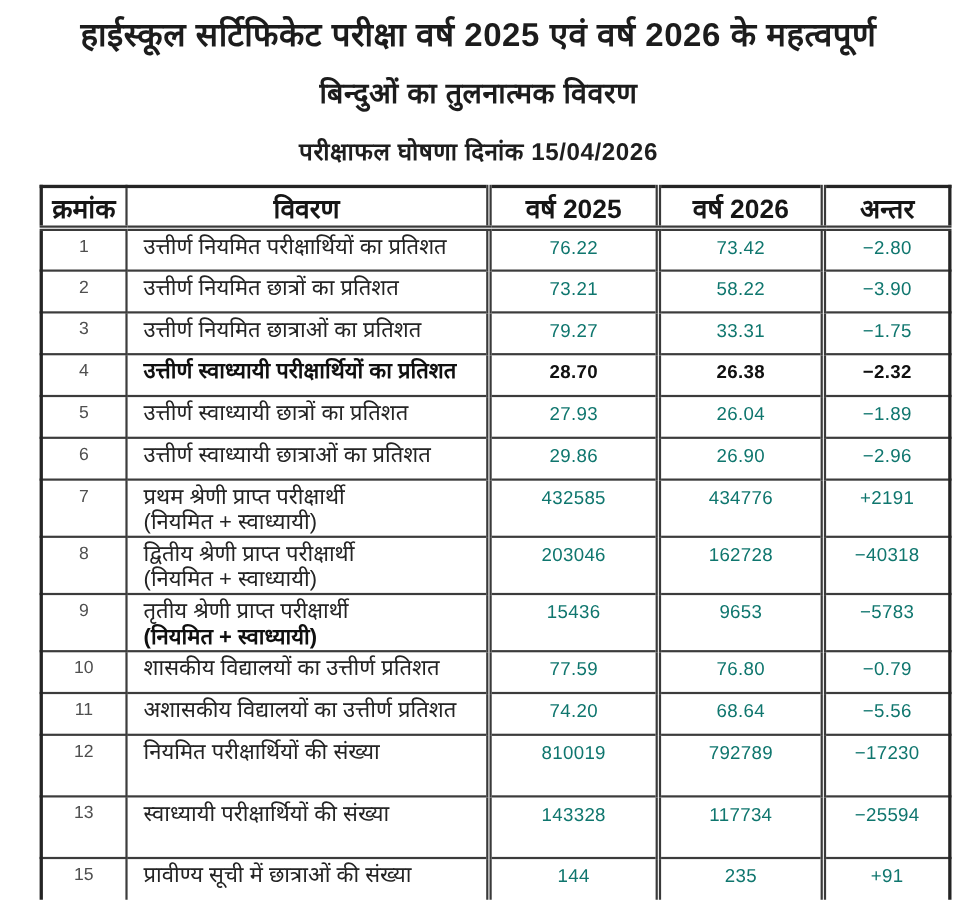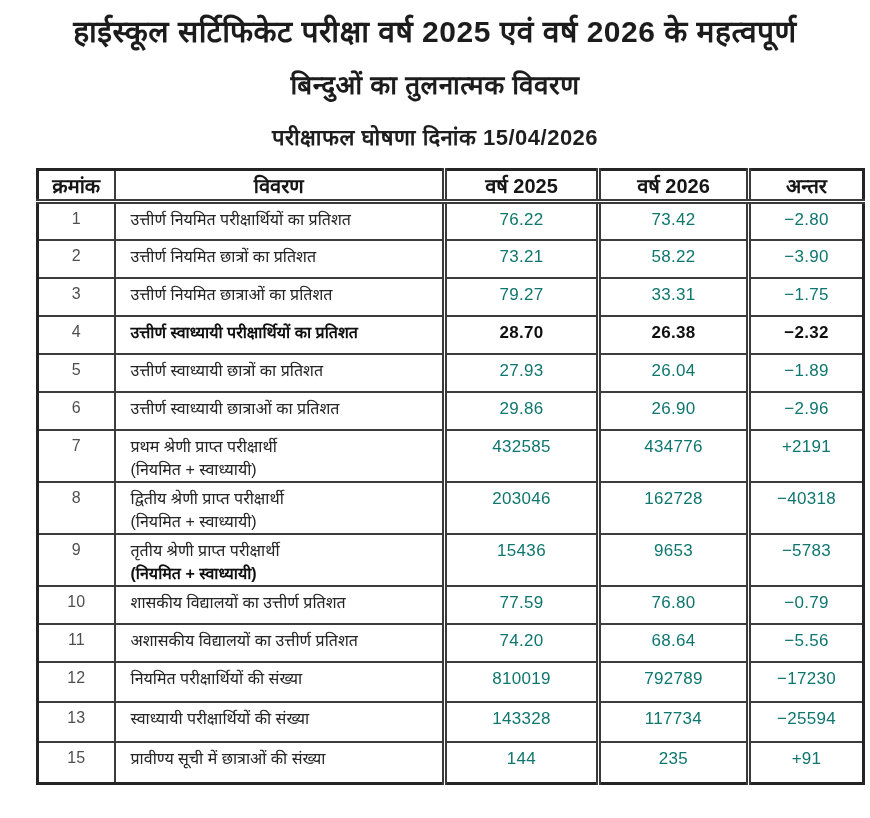--- a/index.html
+++ b/index.html
@@ -55,50 +55,50 @@
     overflow: hidden;
   }
   
   .cmp th.v-dbl, .cmp td.v-dbl {
     border-left: 5px double #3a3a3a;
   }
   .cmp thead tr {
     height: 29px;
   }
   .cmp thead th {
-    font-size: 20px;
+    font-size: 24px;
     font-weight: bold;
     color: #161616;
     text-align: center;
     padding-top: 1px;
     border-bottom: 5px double #3a3a3a;
   }
   .cmp tbody tr {
     height: 38px;
   }
   .cmp tbody tr.two-line {
     height: 51px;
   }
   .cmp tbody tr:nth-child(12),
   .cmp tbody tr:nth-child(13) {
-    height: 40px;
+    height: 56px;
   }
   .cmp tbody tr:nth-child(14),
   .cmp tbody tr:nth-child(15) {
     height: 42px;
   }
   .cmp td.c-sno {
     text-align: center;
     font-size: 16px;
     color: #4f4f4f;
     padding-top: 6px;
   }
   .cmp td.c-desc {
     text-align: left;
-    font-size: 16px;
+    font-size: 20px;
     color: #242424;
     padding: 4px 4px 0 15px;
     line-height: 23px;
   }
   .cmp td.c-num {
     text-align: center;
     font-size: 17px;
     color: #0f766e;
     padding-top: 6px;
     letter-spacing: 0.3px;

